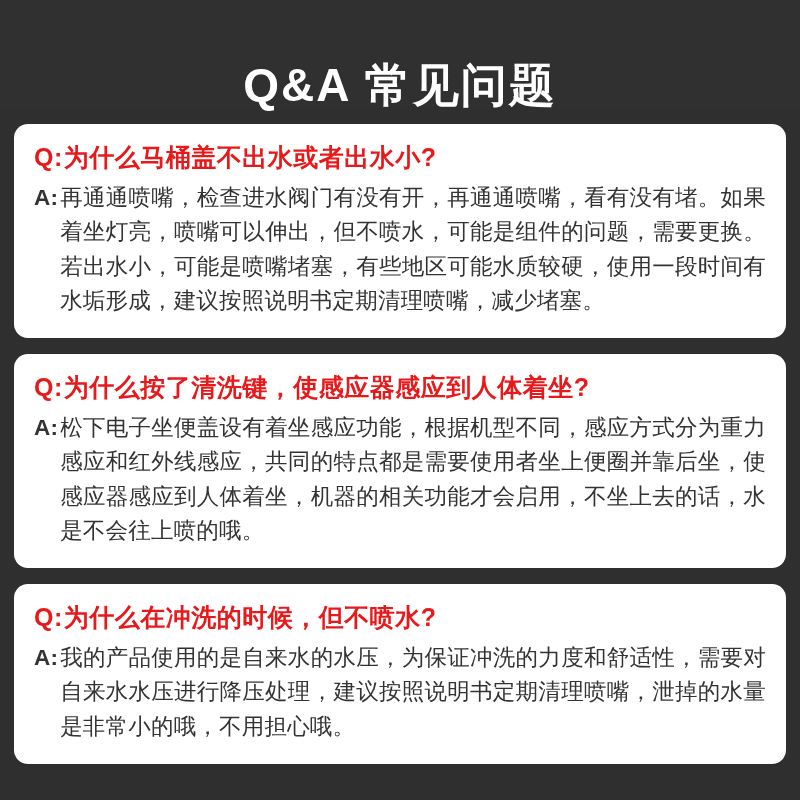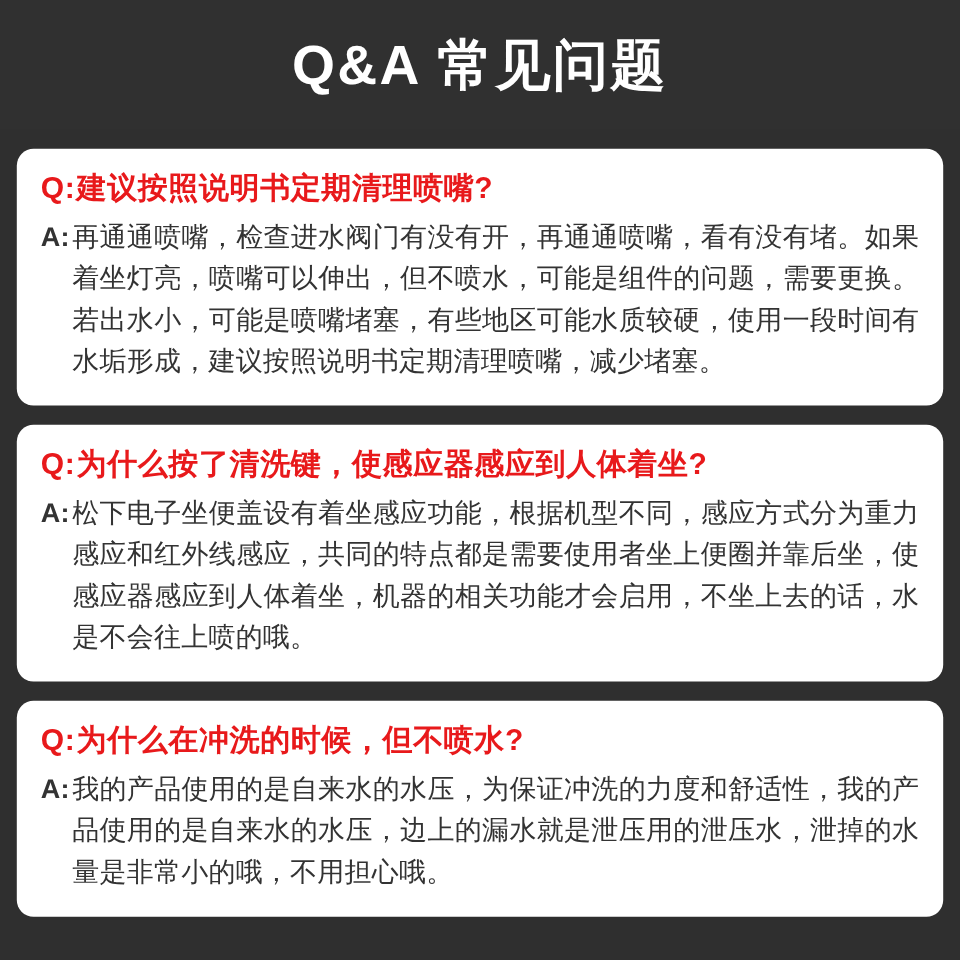--- a/index.html
+++ b/index.html
@@ -18,21 +18,21 @@
     width: 800px;
     height: 800px;
     background: #2f2f2f;
     box-sizing: border-box;
   }
   .header {
     width: 100%;
     height: 108px;
     background: #303030;
     display: flex;
-    align-items: center;
+    align-items: flex-end;
     justify-content: center;
     box-sizing: border-box;
   }
   .header-title {
     color: #ffffff;
     font-size: 46px;
     font-weight: bold;
     letter-spacing: 2px;
     line-height: 1;
     white-space: nowrap;
@@ -93,21 +93,21 @@
 
   <div class="header">
     <div class="header-title">Q&amp;A 常见问题</div>
   </div>
 
   <div class="qa-list">
 
     <div class="qa-card">
       <div class="q-line">
         <span class="q-label">Q:</span>
-        <span class="q-text">建议按照说明书定期清理喷嘴?</span>
+        <span class="q-text">为什么马桶盖不出水或者出水小?</span>
       </div>
       <div class="a-line">
         <span class="a-label">A:</span>
         <span class="a-text">再通通喷嘴，检查进水阀门有没有开，再通通喷嘴，看有没有堵。如果着坐灯亮，喷嘴可以伸出，但不喷水，可能是组件的问题，需要更换。若出水小，可能是喷嘴堵塞，有些地区可能水质较硬，使用一段时间有水垢形成，建议按照说明书定期清理喷嘴，减少堵塞。</span>
       </div>
     </div>
 
     <div class="qa-card">
       <div class="q-line">
         <span class="q-label">Q:</span>
@@ -119,18 +119,18 @@
       </div>
     </div>
 
     <div class="qa-card">
       <div class="q-line">
         <span class="q-label">Q:</span>
         <span class="q-text">为什么在冲洗的时候，但不喷水?</span>
       </div>
       <div class="a-line">
         <span class="a-label">A:</span>
-        <span class="a-text">我的产品使用的是自来水的水压，为保证冲洗的力度和舒适性，我的产品使用的是自来水的水压，边上的漏水就是泄压用的泄压水，泄掉的水量是非常小的哦，不用担心哦。</span>
+        <span class="a-text">我的产品使用的是自来水的水压，为保证冲洗的力度和舒适性，需要对自来水水压进行降压处理，建议按照说明书定期清理喷嘴，泄掉的水量是非常小的哦，不用担心哦。</span>
       </div>
     </div>
 
   </div>
 </div>
 
 </body></html>

